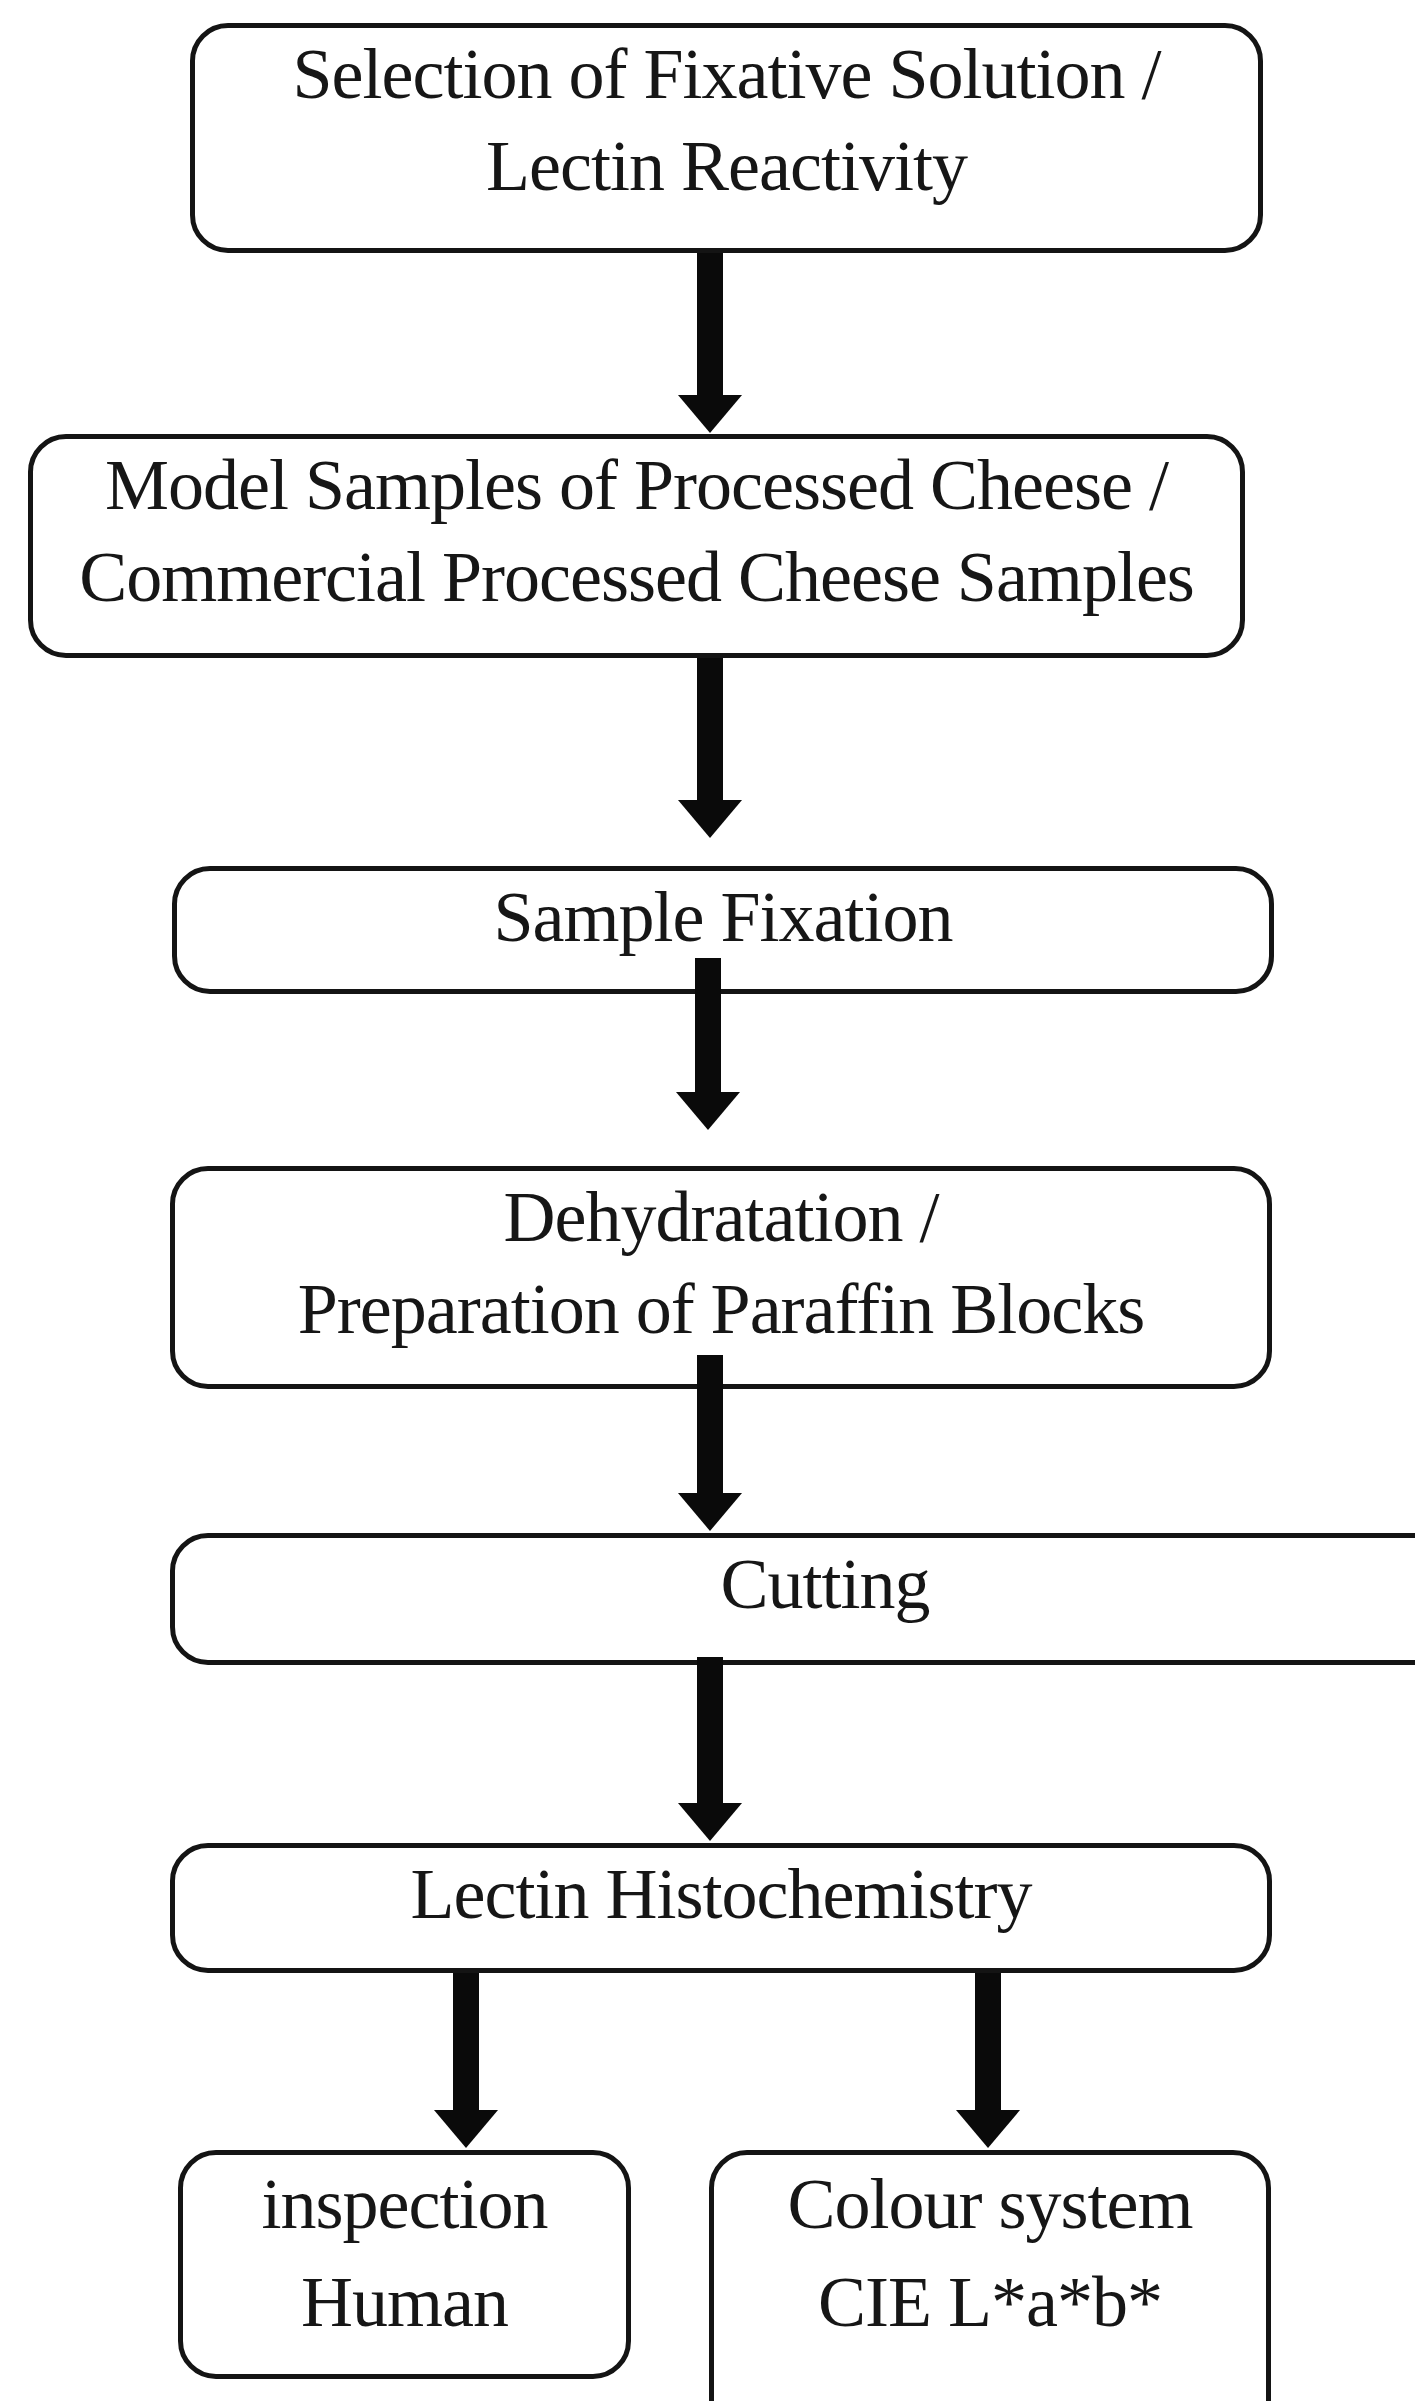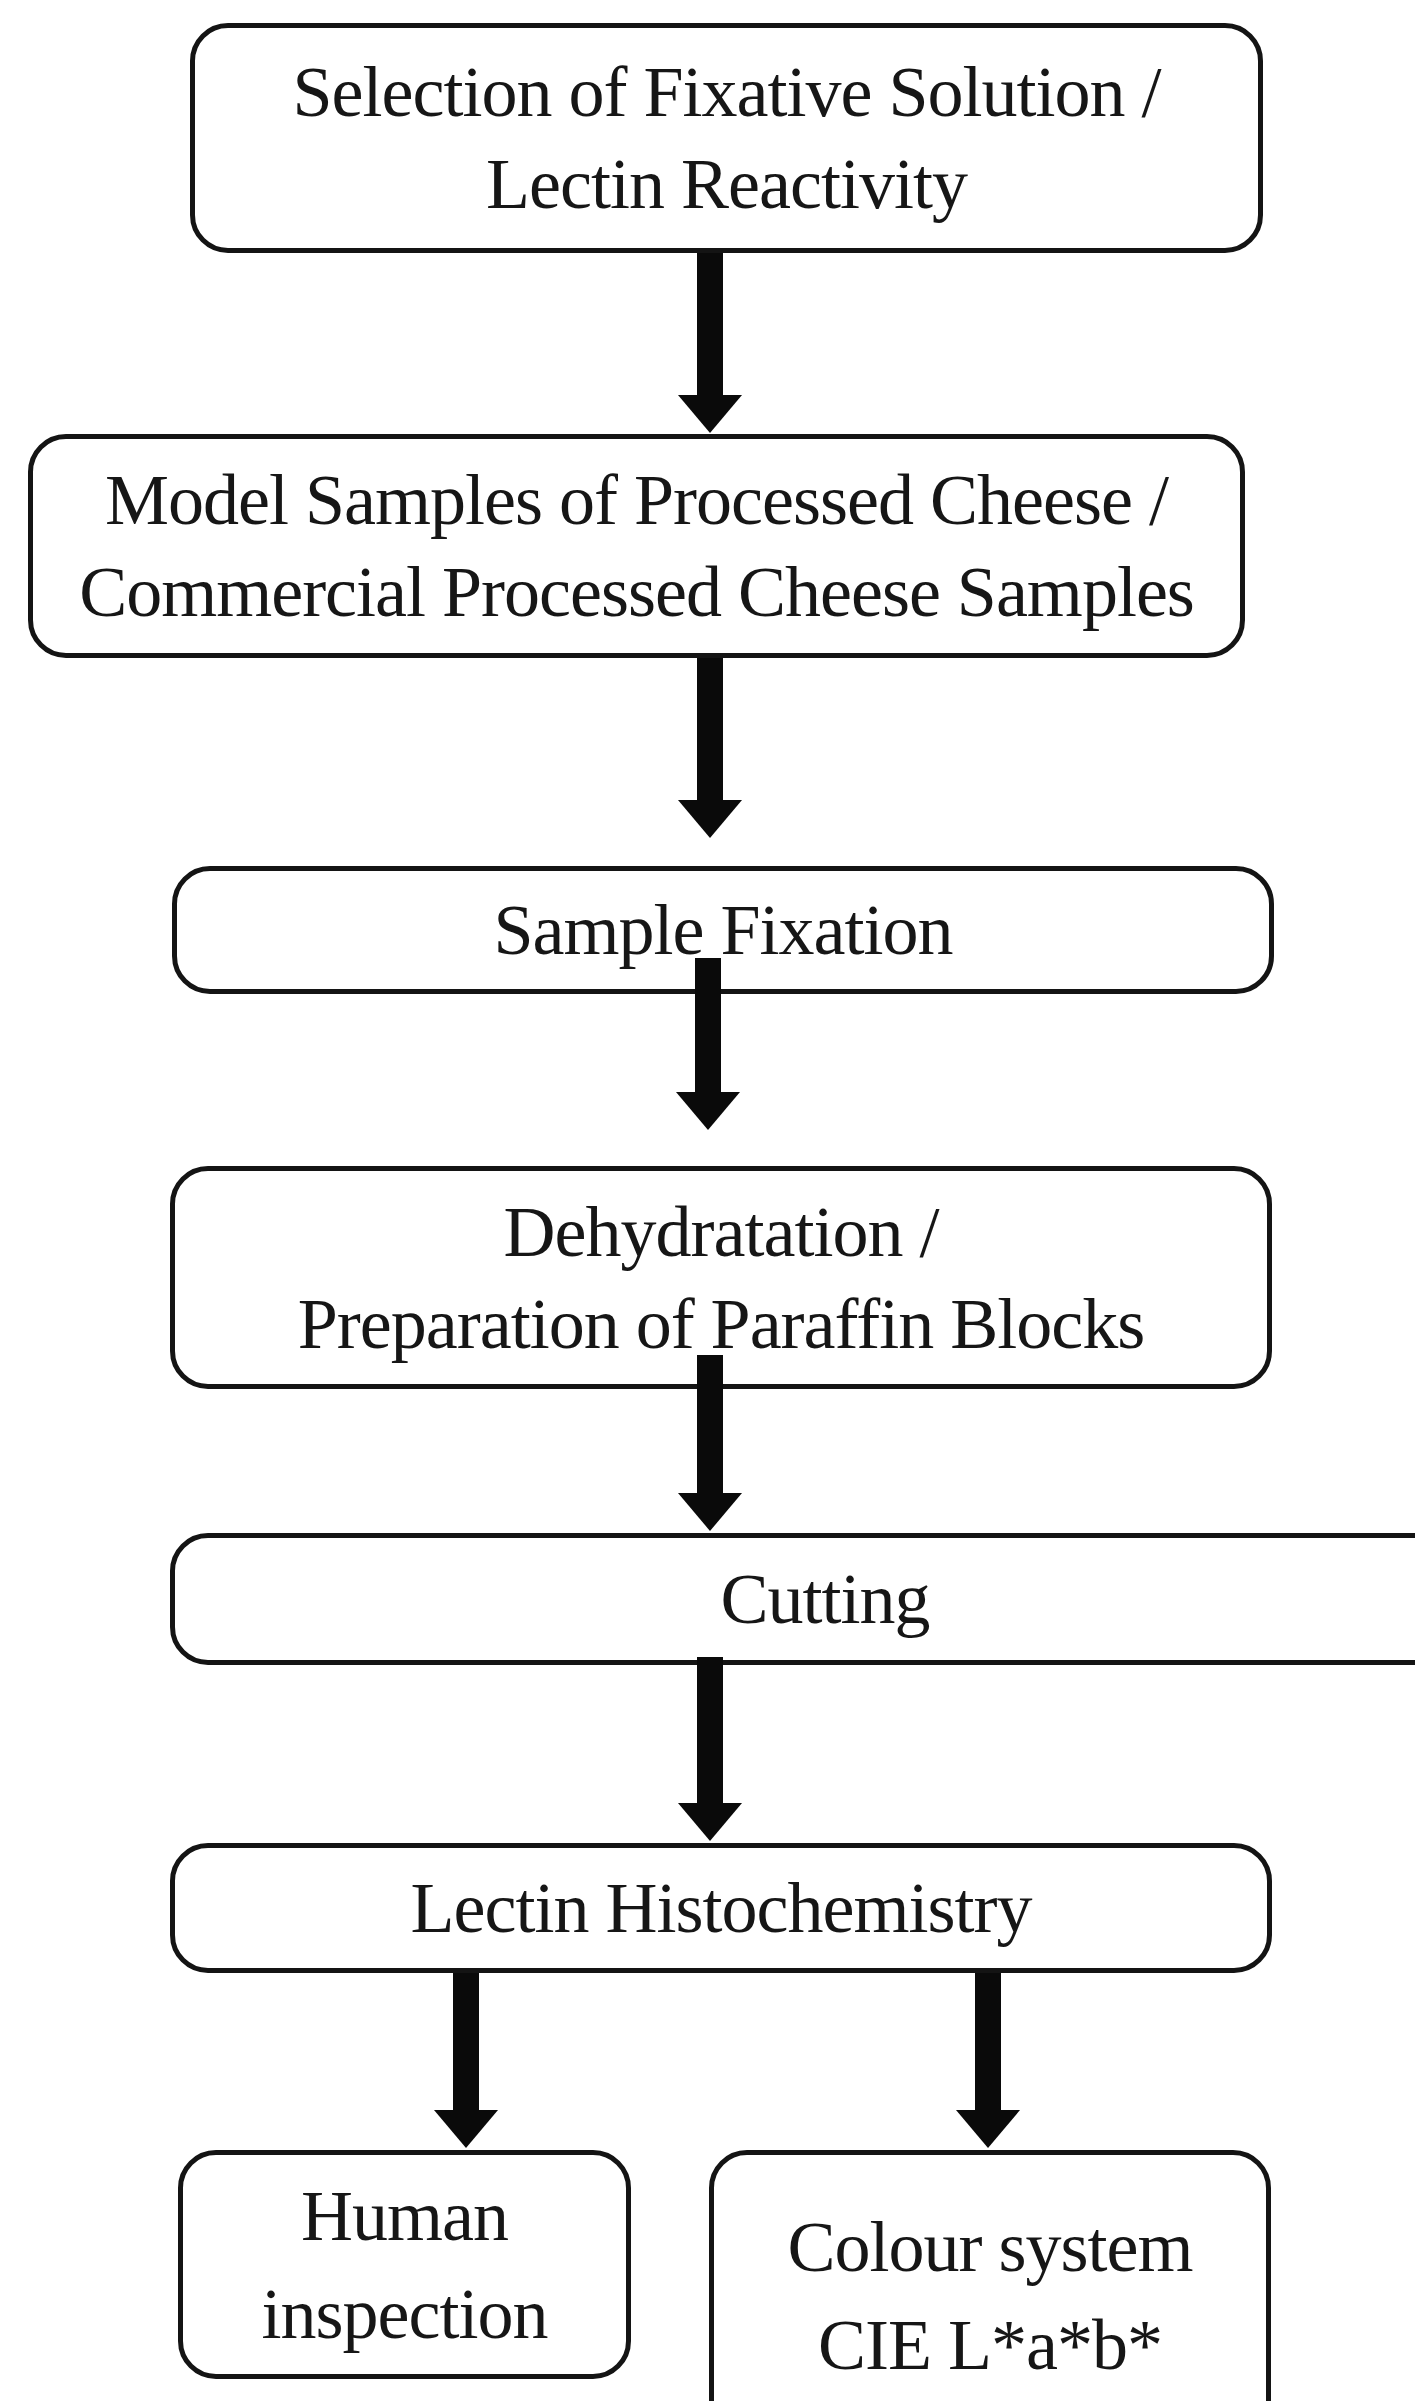--- a/index.html
+++ b/index.html
@@ -17,21 +17,21 @@
   }
   .node {
     position: absolute;
     box-sizing: border-box;
     border: 5px solid var(--box-border, #141414);
     border-radius: 38px;
     background: #ffffff;
     display: flex;
     flex-direction: column;
     align-items: center;
-    justify-content: center;
+    justify-content: flex-start;
     text-align: center;
     color: var(--text, #161616);
     font-size: 72px;
     line-height: 92px;
     letter-spacing: -1px;
   }
   .node .line {
     white-space: nowrap;
   }
   
@@ -119,22 +119,22 @@
   <div class="arrow a5"></div>
 
   <div class="node n6">
     <div class="line">Lectin Histochemistry</div>
   </div>
 
   <div class="arrow a6l"></div>
   <div class="arrow a6r"></div>
 
   <div class="node n7">
+    <div class="line">inspection</div>
     <div class="line">Human</div>
-    <div class="line">inspection</div>
   </div>
 
   <div class="node n8">
     <div class="line">Colour system</div>
     <div class="line">CIE L*a*b*</div>
   </div>
 
 </div>
 
 </body></html>

